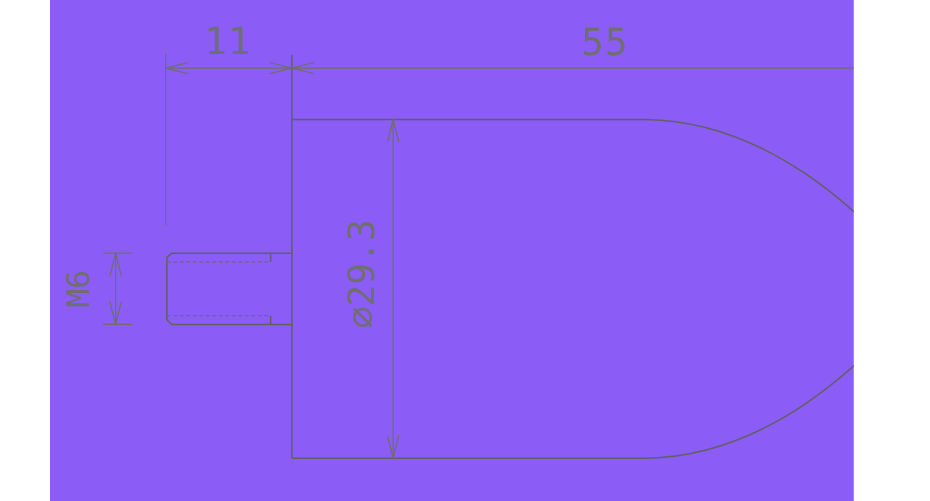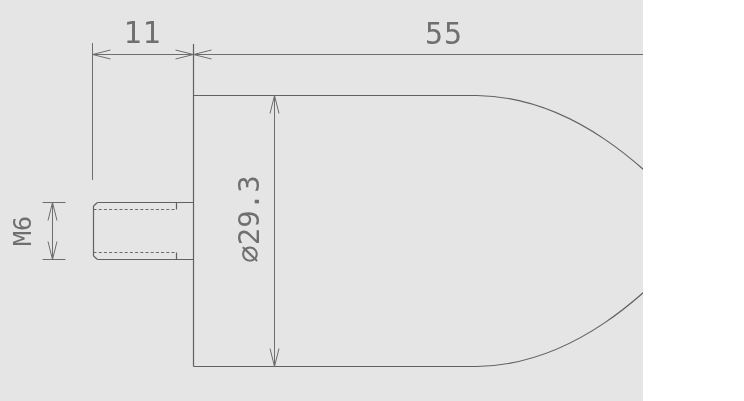--- a/index.html
+++ b/index.html
@@ -4,22 +4,23 @@
 <style>
   html, body {
     margin: 0;
     padding: 0;
     background: #ffffff;
   }
   .canvas-wrap {
     position: relative;
     width: 643px;
     height: 401px;
-    background: #e5e5e5;
+    background: #8b5cf6;
     overflow: hidden;
+    margin-left: 40px;
   }
   svg {
     display: block;
   }
   .geom {
     stroke: #616161;
     stroke-width: 1.2;
     fill: none;
     stroke-linecap: butt;
   }

